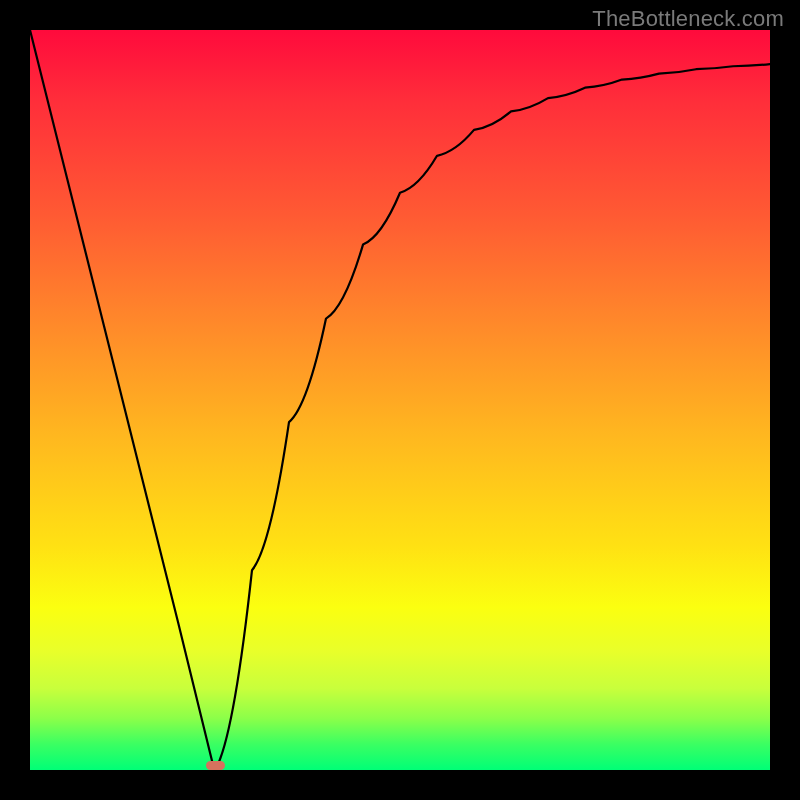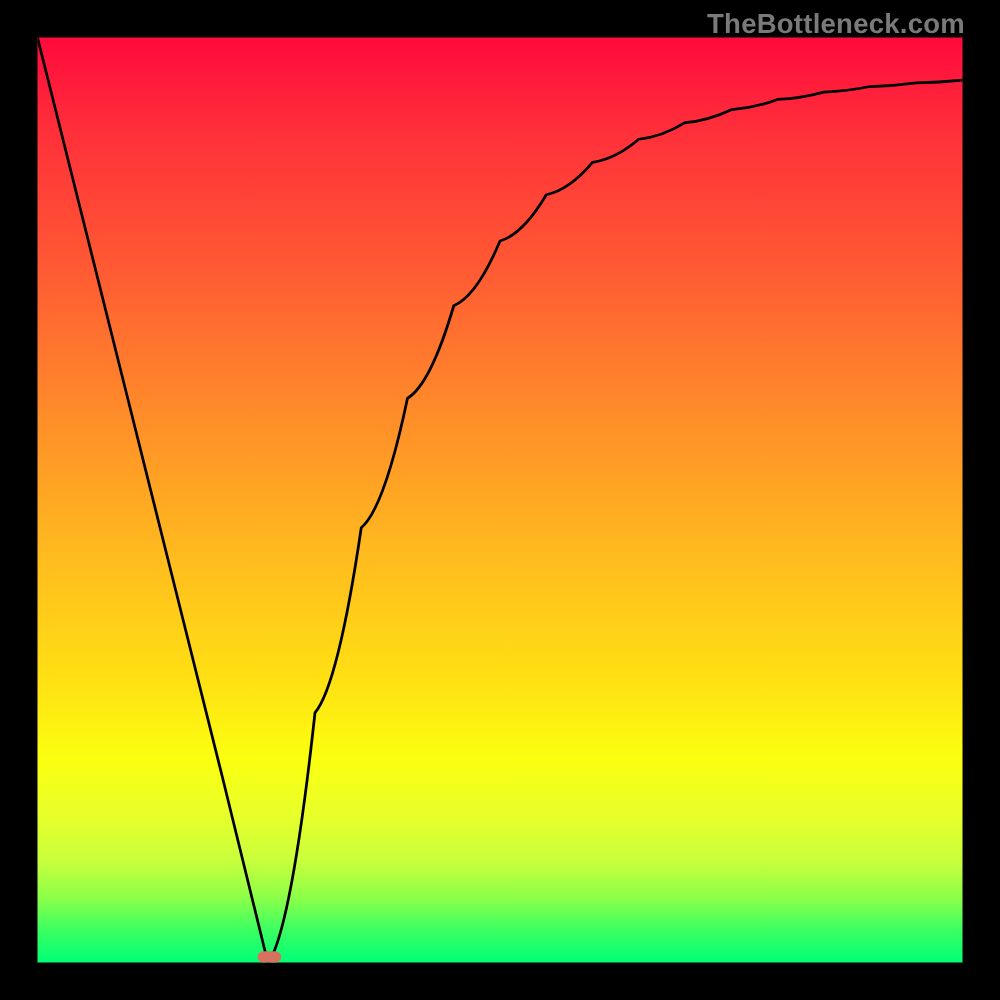--- a/index.html
+++ b/index.html
@@ -36,25 +36,25 @@
       #e8ff2a 84%,
       #c8ff3c 89%,
       #8cff49 93%,
       #3bff62 96.5%,
       #00ff77 100%
     );
   }
   .watermark {
     position: absolute;
     top: 6px;
-    right: 28px;
+    right: 16px;
     color: #7a7a7a;
     font-size: 22px;
     letter-spacing: 0.2px;
-    font-weight: 700;
+    font-weight: 400;
     user-select: none;
   }
   .marker {
     position: absolute;
     background: #d6725e; 
     border-radius: 6px;
   }
   svg.curve {
     position: absolute;
     left: 0;

